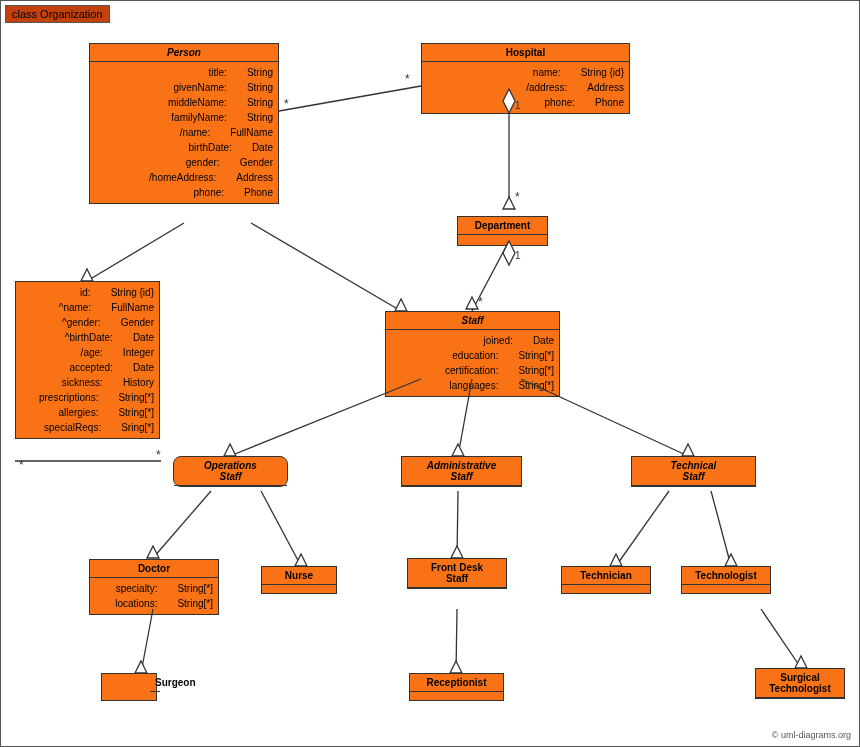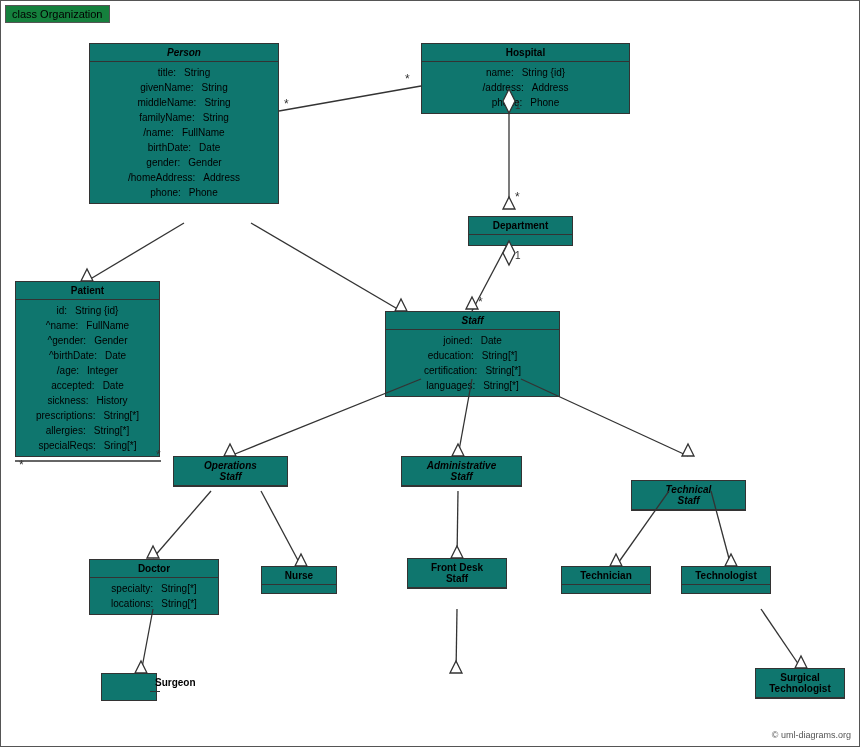--- a/index.html
+++ b/index.html
@@ -17,47 +17,47 @@
       width: 860px;
       height: 747px;
       border: 1px solid #555;
       background: #fff;
     }
     .diagram-label {
       position: absolute;
       top: 4px;
       left: 4px;
       border: 1px solid #555;
-      background: #15803d;
+      background: #c2410c;
       padding: 2px 6px;
       font-size: 11px;
       font-weight: normal;
     }
     .uml-box {
       position: absolute;
       border: 1.5px solid #333;
-      background: #0f766e;
+      background: #f97316;
       font-size: 10px;
     }
     .uml-box .header {
       border-bottom: 1.5px solid #333;
       text-align: center;
       padding: 3px 5px;
       font-weight: bold;
     }
     .uml-box .header.italic {
       font-style: italic;
     }
     .uml-box .body {
       padding: 3px 5px;
     }
     .uml-box .body .row {
       display: flex;
-      justify-content: center;
-      gap: 8px;
+      justify-content: flex-end;
+      gap: 20px;
       line-height: 1.5;
     }
     .uml-box .body .row .attr { white-space: nowrap; }
     .uml-box .body .row .type { white-space: nowrap; }
     svg.lines {
       position: absolute;
       top: 0; left: 0;
       width: 860px;
       height: 747px;
       pointer-events: none;
@@ -130,27 +130,26 @@
           <span class="attr">/address:</span>
           <span class="type">Address</span>
         </div>
       <div class="row">
           <span class="attr">phone:</span>
           <span class="type">Phone</span>
         </div>
     </div>
   </div>
 
-  <div class="uml-box" style="left:456px;top:215px;width:105px;margin-left:11px;">
+  <div class="uml-box" style="left:456px;top:215px;width:91px;">
     <div class="header">Department</div>
     <div class="body" style="height:10px;"></div>
   </div>
 
   <div class="uml-box" style="left:14px;top:280px;width:145px;">
-    <div class="header">Patient</div>
     <div class="body">
       <div class="row">
           <span class="attr">id:</span>
           <span class="type">String {id}</span>
         </div>
       <div class="row">
           <span class="attr">^name:</span>
           <span class="type">FullName</span>
         </div>
       <div class="row">
@@ -203,31 +202,31 @@
           <span class="attr">certification:</span>
           <span class="type">String[*]</span>
         </div>
       <div class="row">
           <span class="attr">languages:</span>
           <span class="type">String[*]</span>
         </div>
     </div>
   </div>
 
-  <div class="uml-box" style="left:172px;top:455px;width:115px;text-align:center;">
+  <div class="uml-box" style="left:172px;top:455px;width:115px;text-align:center;border-radius:8px;">
     <div class="header italic" style="white-space:pre-line;">Operations
 Staff</div>
   </div>
 
   <div class="uml-box" style="left:400px;top:455px;width:121px;text-align:center;">
     <div class="header italic" style="white-space:pre-line;">Administrative
 Staff</div>
   </div>
 
-  <div class="uml-box" style="left:630px;top:479px;width:115px;text-align:center;">
+  <div class="uml-box" style="left:630px;top:455px;width:125px;text-align:center;">
     <div class="header italic" style="white-space:pre-line;">Technical
 Staff</div>
   </div>
 
   <div class="uml-box" style="left:88px;top:558px;width:130px;">
     <div class="header">Doctor</div>
     <div class="body">
       <div class="row">
           <span class="attr">specialty:</span>
           <span class="type">String[*]</span>
@@ -257,20 +256,24 @@
   <div class="uml-box" style="left:680px;top:565px;width:90px;">
     <div class="header">Technologist</div>
     <div class="body" style="height:8px;"></div>
   </div>
 
   <div class="uml-box" style="left:100px;top:672px;width:56px;padding-left:48px;">
     <div class="header">Surgeon</div>
     <div class="body" style="height:8px;"></div>
   </div>
 
+  <div class="uml-box" style="left:408px;top:672px;width:95px;">
+    <div class="header">Receptionist</div>
+    <div class="body" style="height:8px;"></div>
+  </div>
 
   <div class="uml-box" style="left:754px;top:667px;width:90px;text-align:center;">
     <div class="header" style="white-space:pre-line;">Surgical
 Technologist</div>
   </div>
 
   <svg class="lines">
     <defs>
 
       <marker id="inherit-up" markerWidth="12" markerHeight="10" refX="6" refY="10" orient="auto">

